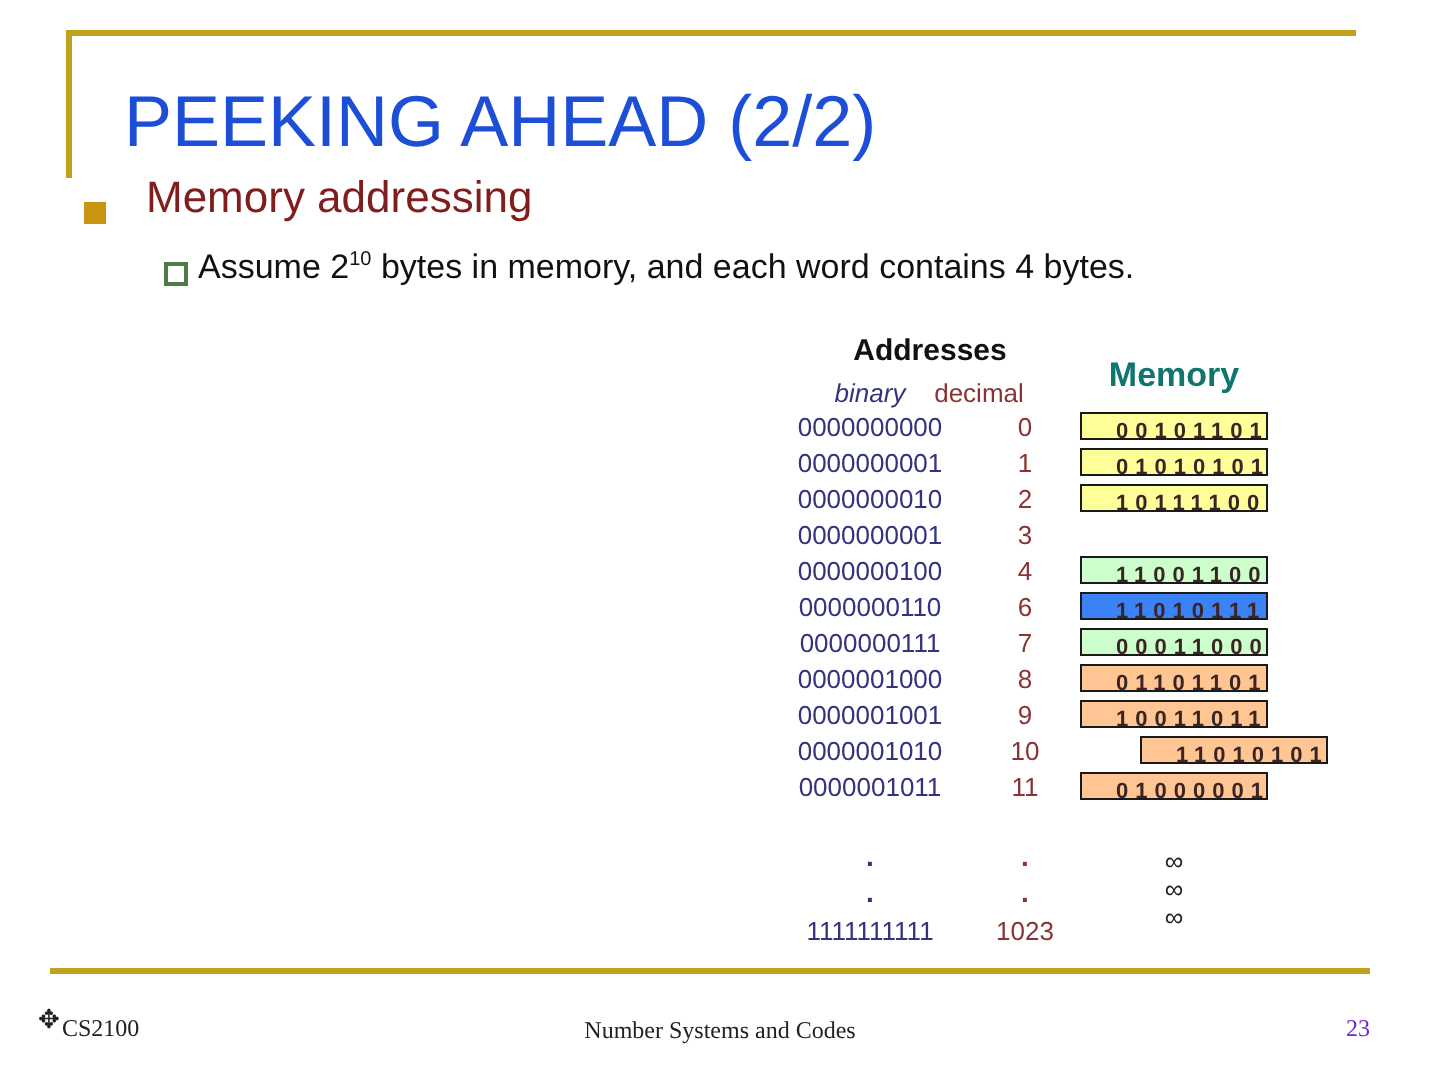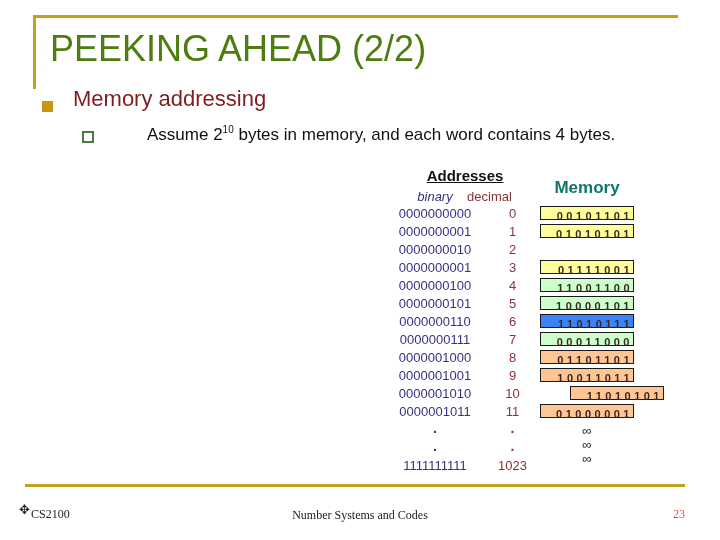--- a/index.html
+++ b/index.html
@@ -3,55 +3,55 @@
 <meta charset="utf-8">
 <style>
   html,body{margin:0;padding:0;background:#888;}
   .slide{
     position:relative;width:720px;height:540px;background:#ffffff;
     font-family:"Liberation Sans",sans-serif;overflow:hidden;
   }
   
   .top-line{position:absolute;left:33px;top:15px;width:645px;height:3px;background:#C2A11C;}
   .left-bar{position:absolute;left:33px;top:15px;width:3px;height:74px;background:#C2A11C;}
-  .title{position:absolute;left:46px;top:24px;margin:4px;font-size:36px;font-weight:400;color:#4d7c0f;white-space:nowrap;}
+  .title{position:absolute;left:46px;top:24px;margin:16px;font-size:36px;font-weight:400;color:#1d4ed8;white-space:nowrap;}
   
   .b1-square{position:absolute;left:42px;top:101px;width:11px;height:11px;background:#C79510;}
   .b1-text{position:absolute;left:73px;top:86px;font-size:22px;color:#801D1D;white-space:nowrap;}
   .b2-square{position:absolute;left:82px;top:131px;width:8px;height:8px;background:#ffffff;border:2px solid #4C7C44;}
-  .b2-text{position:absolute;left:99px;top:124px;font-size:17px;color:#111111;white-space:nowrap;margin-left:48px;}
+  .b2-text{position:absolute;left:99px;top:124px;font-size:17px;color:#111111;white-space:nowrap;}
   .b2-text sup{font-size:10px;}
   
-  .addresses-header{position:absolute;left:385px;top:167px;width:160px;text-align:center;font-size:15px;font-weight:bold;color:#111111;text-decoration:underline;}
+  .addresses-header{position:absolute;left:385px;top:167px;width:160px;text-align:center;font-size:15px;font-weight:bold;color:#111111;}
   .memory-header{position:absolute;left:540px;top:178px;width:94px;text-align:center;font-size:17px;font-weight:bold;color:#0f766e;}
   .binary-label{position:absolute;left:385px;top:189px;width:100px;text-align:center;font-size:13px;font-style:italic;color:#333380;}
   .decimal-label{position:absolute;left:462px;top:189px;width:55px;text-align:center;font-size:13px;color:#8B3333;}
   
   #address-rows{position:absolute;left:385px;top:204px;}
   .addr-row{display:flex;align-items:center;height:18px;}
   .bin-cell{display:inline-block;width:100px;text-align:center;font-size:13px;color:#333380;}
   .dec-cell{display:inline-block;width:55px;text-align:center;font-size:13px;color:#8B3333;}
   .mem-cell{display:inline-block;width:94px;height:14px;line-height:18px;box-sizing:border-box;
-    border:1px solid #1a1a1a;text-align:right;font-size:11px;font-weight:bold;color:#3B2424;
-    letter-spacing:3.5px;padding-left:3px;}
+    border:1px solid #1a1a1a;text-align:left;font-size:11px;font-weight:bold;color:#3B2424;
+    letter-spacing:3.5px;padding-left:17px;}
   
   .dot{position:absolute;font-size:14px;font-weight:bold;}
   .dot-b1{left:385px;top:420px;width:100px;text-align:center;color:#333380;}
   .dot-b2{left:385px;top:438px;width:100px;text-align:center;color:#333380;}
   .dot-d1{left:485px;top:420px;width:55px;text-align:center;color:#8B3333;}
   .dot-d2{left:485px;top:438px;width:55px;text-align:center;color:#8B3333;}
   .inf-col{position:absolute;left:540px;top:424px;width:94px;text-align:center;line-height:14px;font-size:13px;color:#222222;}
   .last-bin{position:absolute;left:385px;top:458px;width:100px;text-align:center;font-size:13px;color:#333380;}
   .last-dec{position:absolute;left:485px;top:458px;width:55px;text-align:center;font-size:13px;color:#8B3333;}
   
   .bottom-line{position:absolute;left:25px;top:484px;width:660px;height:3px;background:#C2A11C;}
   .footer-icon{position:absolute;left:19px;top:502px;font-size:13px;color:#222222;}
   .footer-left{position:absolute;left:31px;top:507px;font-family:"Liberation Serif",serif;font-size:12px;color:#222222;}
   .footer-center{position:absolute;left:0;right:0;top:508px;text-align:center;font-family:"Liberation Serif",serif;font-size:12px;color:#222222;}
-  .footer-right{position:absolute;left:640px;top:507px;width:45px;text-align:right;font-family:"Liberation Serif",serif;font-size:12px;color:#ef4444;}
+  .footer-right{position:absolute;left:640px;top:507px;width:45px;text-align:right;font-family:"Liberation Serif",serif;font-size:12px;color:#6d28d9;}
 </style>
 </head>
 <body>
 
 <div class="slide">
   <div class="top-line"></div>
   <div class="left-bar"></div>
   <h1 class="title">PEEKING AHEAD (2/2)</h1>
 
   <div class="b1-square"></div>
@@ -72,35 +72,30 @@
         <span class="mem-cell" style="background: rgb(255, 255, 153);">00101101</span>
       </div>
       <div class="addr-row">
         <span class="bin-cell">0000000001</span>
         <span class="dec-cell">1</span>
         <span class="mem-cell" style="background: rgb(255, 255, 153);">01010101</span>
       </div>
       <div class="addr-row">
         <span class="bin-cell">0000000010</span>
         <span class="dec-cell">2</span>
+        <span class="mem-cell" style="background: rgb(255, 255, 153);">10111100</span>
       </div>
       <div class="addr-row">
         <span class="bin-cell">0000000001</span>
         <span class="dec-cell">3</span>
-        <span class="mem-cell" style="background: rgb(255, 255, 153);">01111001</span>
       </div>
       <div class="addr-row">
         <span class="bin-cell">0000000100</span>
         <span class="dec-cell">4</span>
         <span class="mem-cell" style="background: rgb(204, 255, 204);">11001100</span>
-      </div>
-      <div class="addr-row">
-        <span class="bin-cell">0000000101</span>
-        <span class="dec-cell">5</span>
-        <span class="mem-cell" style="background: rgb(204, 255, 204);">10000101</span>
       </div>
       <div class="addr-row">
         <span class="bin-cell">0000000110</span>
         <span class="dec-cell">6</span>
         <span class="mem-cell" style="background: #3b82f6;">11010111</span>
       </div>
       <div class="addr-row">
         <span class="bin-cell">0000000111</span>
         <span class="dec-cell">7</span>
         <span class="mem-cell" style="background: rgb(204, 255, 204);">00011000</span>

